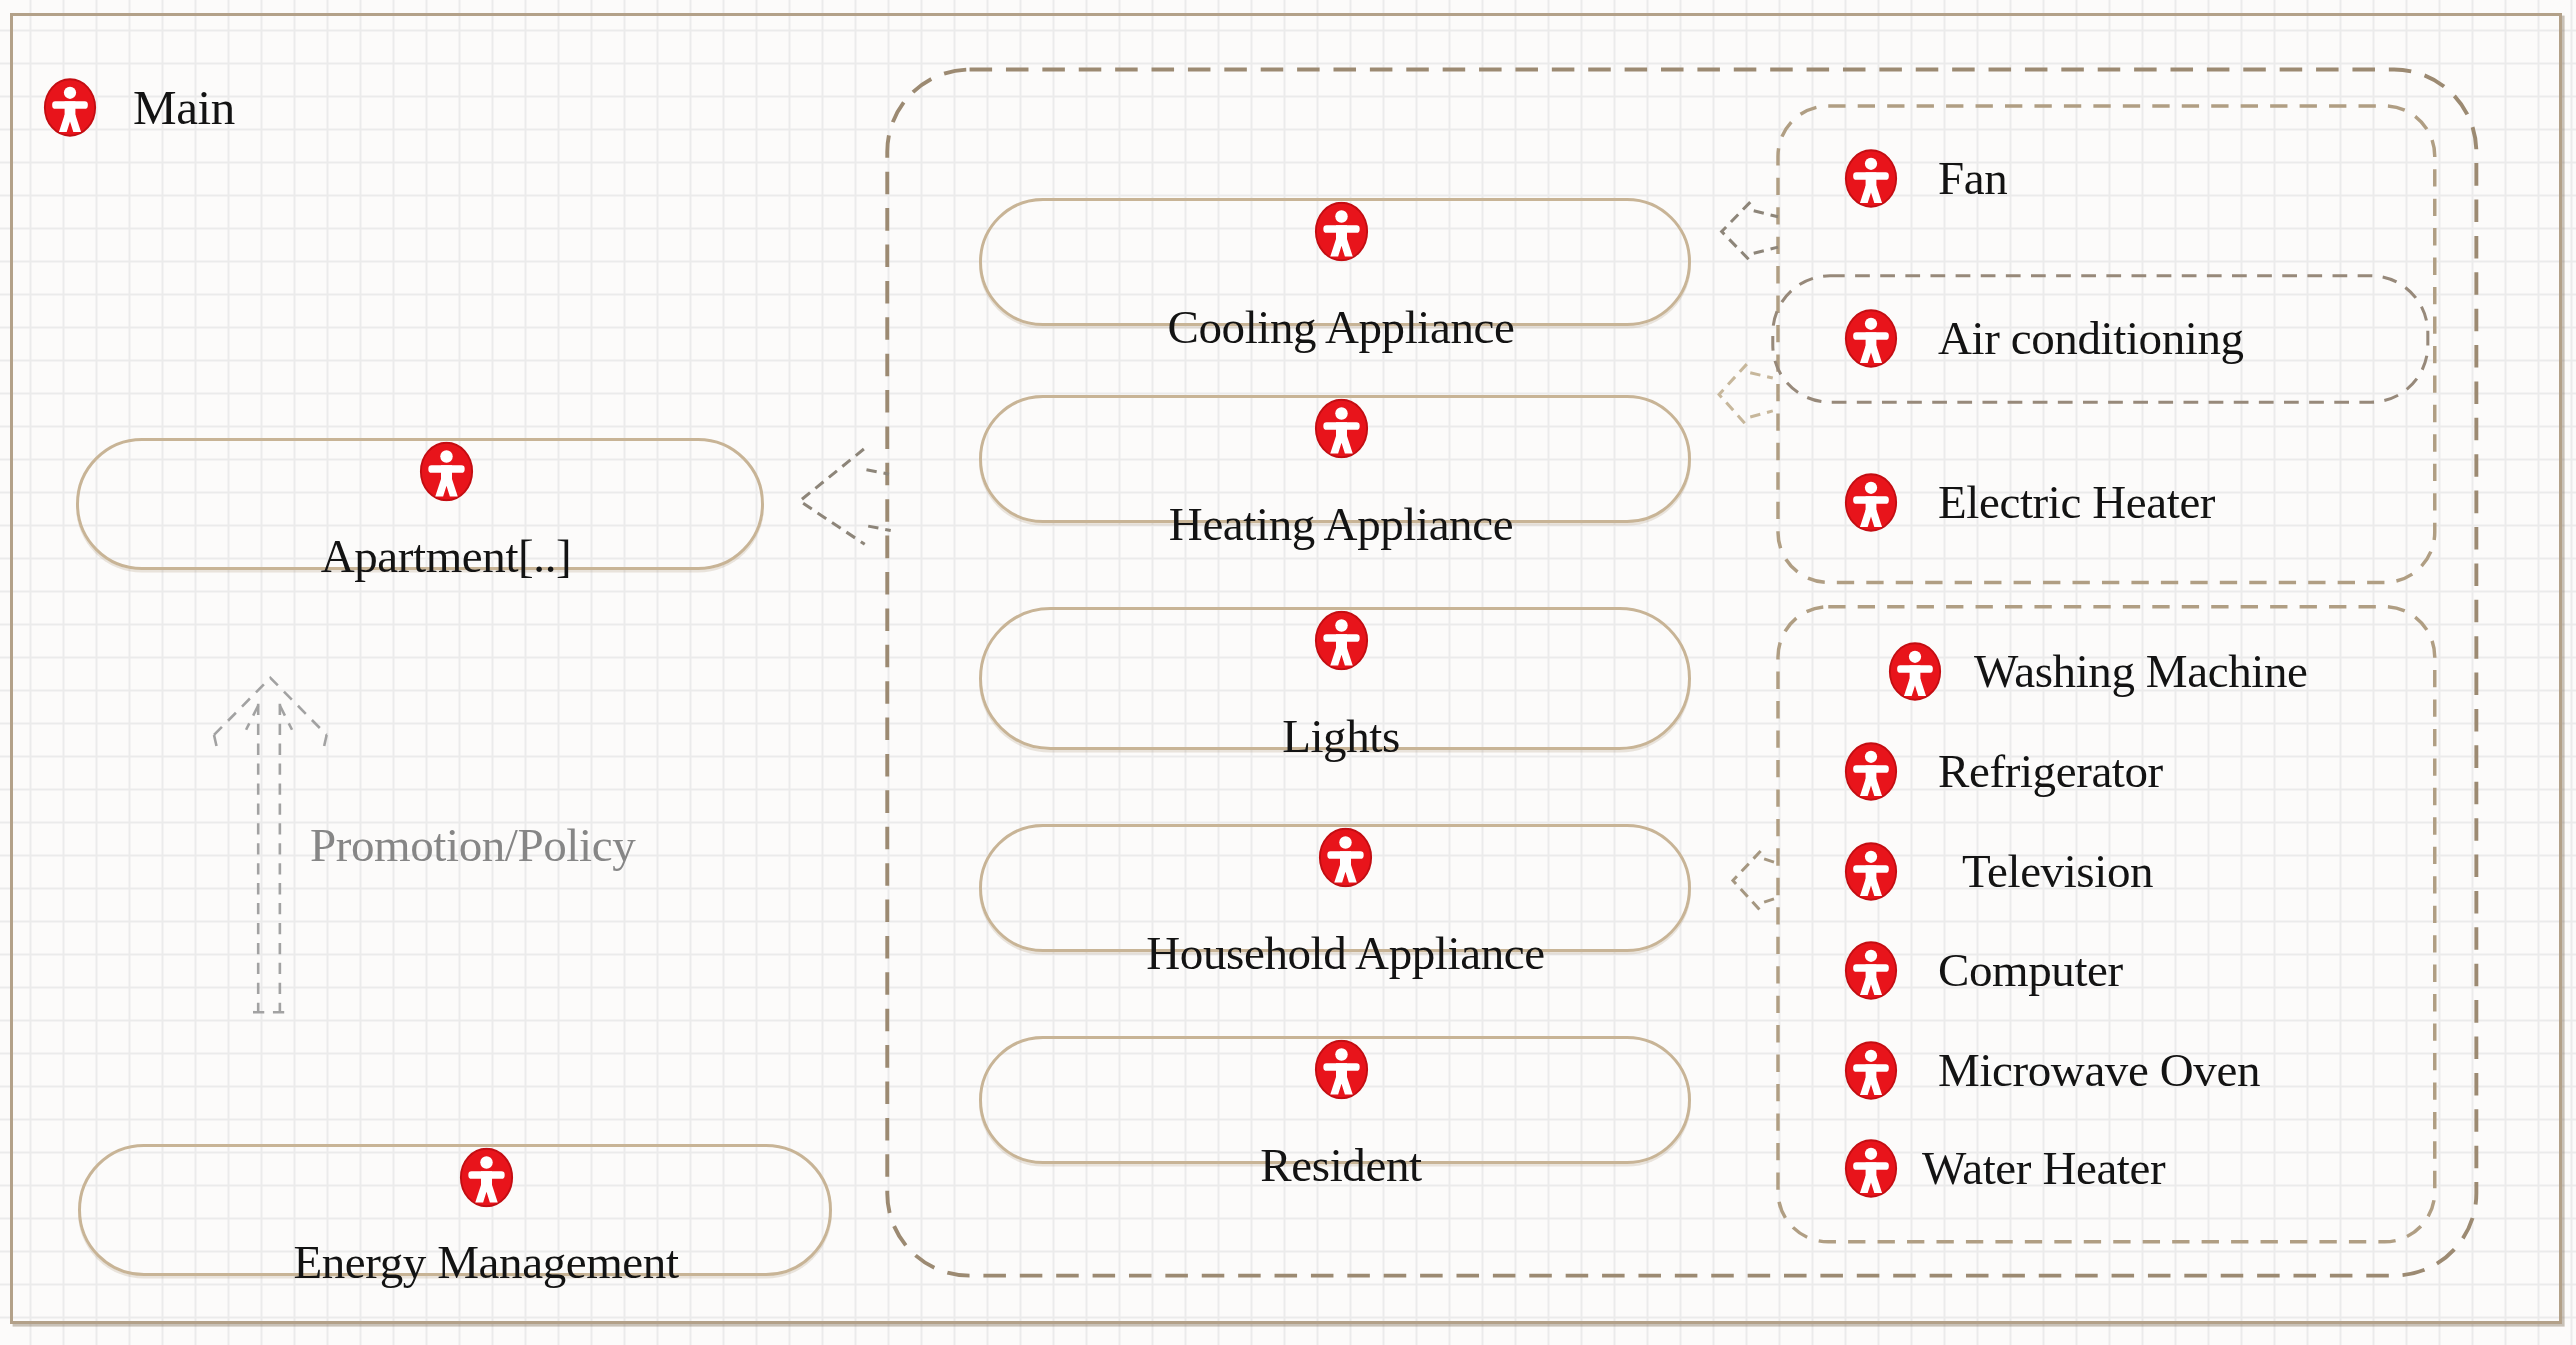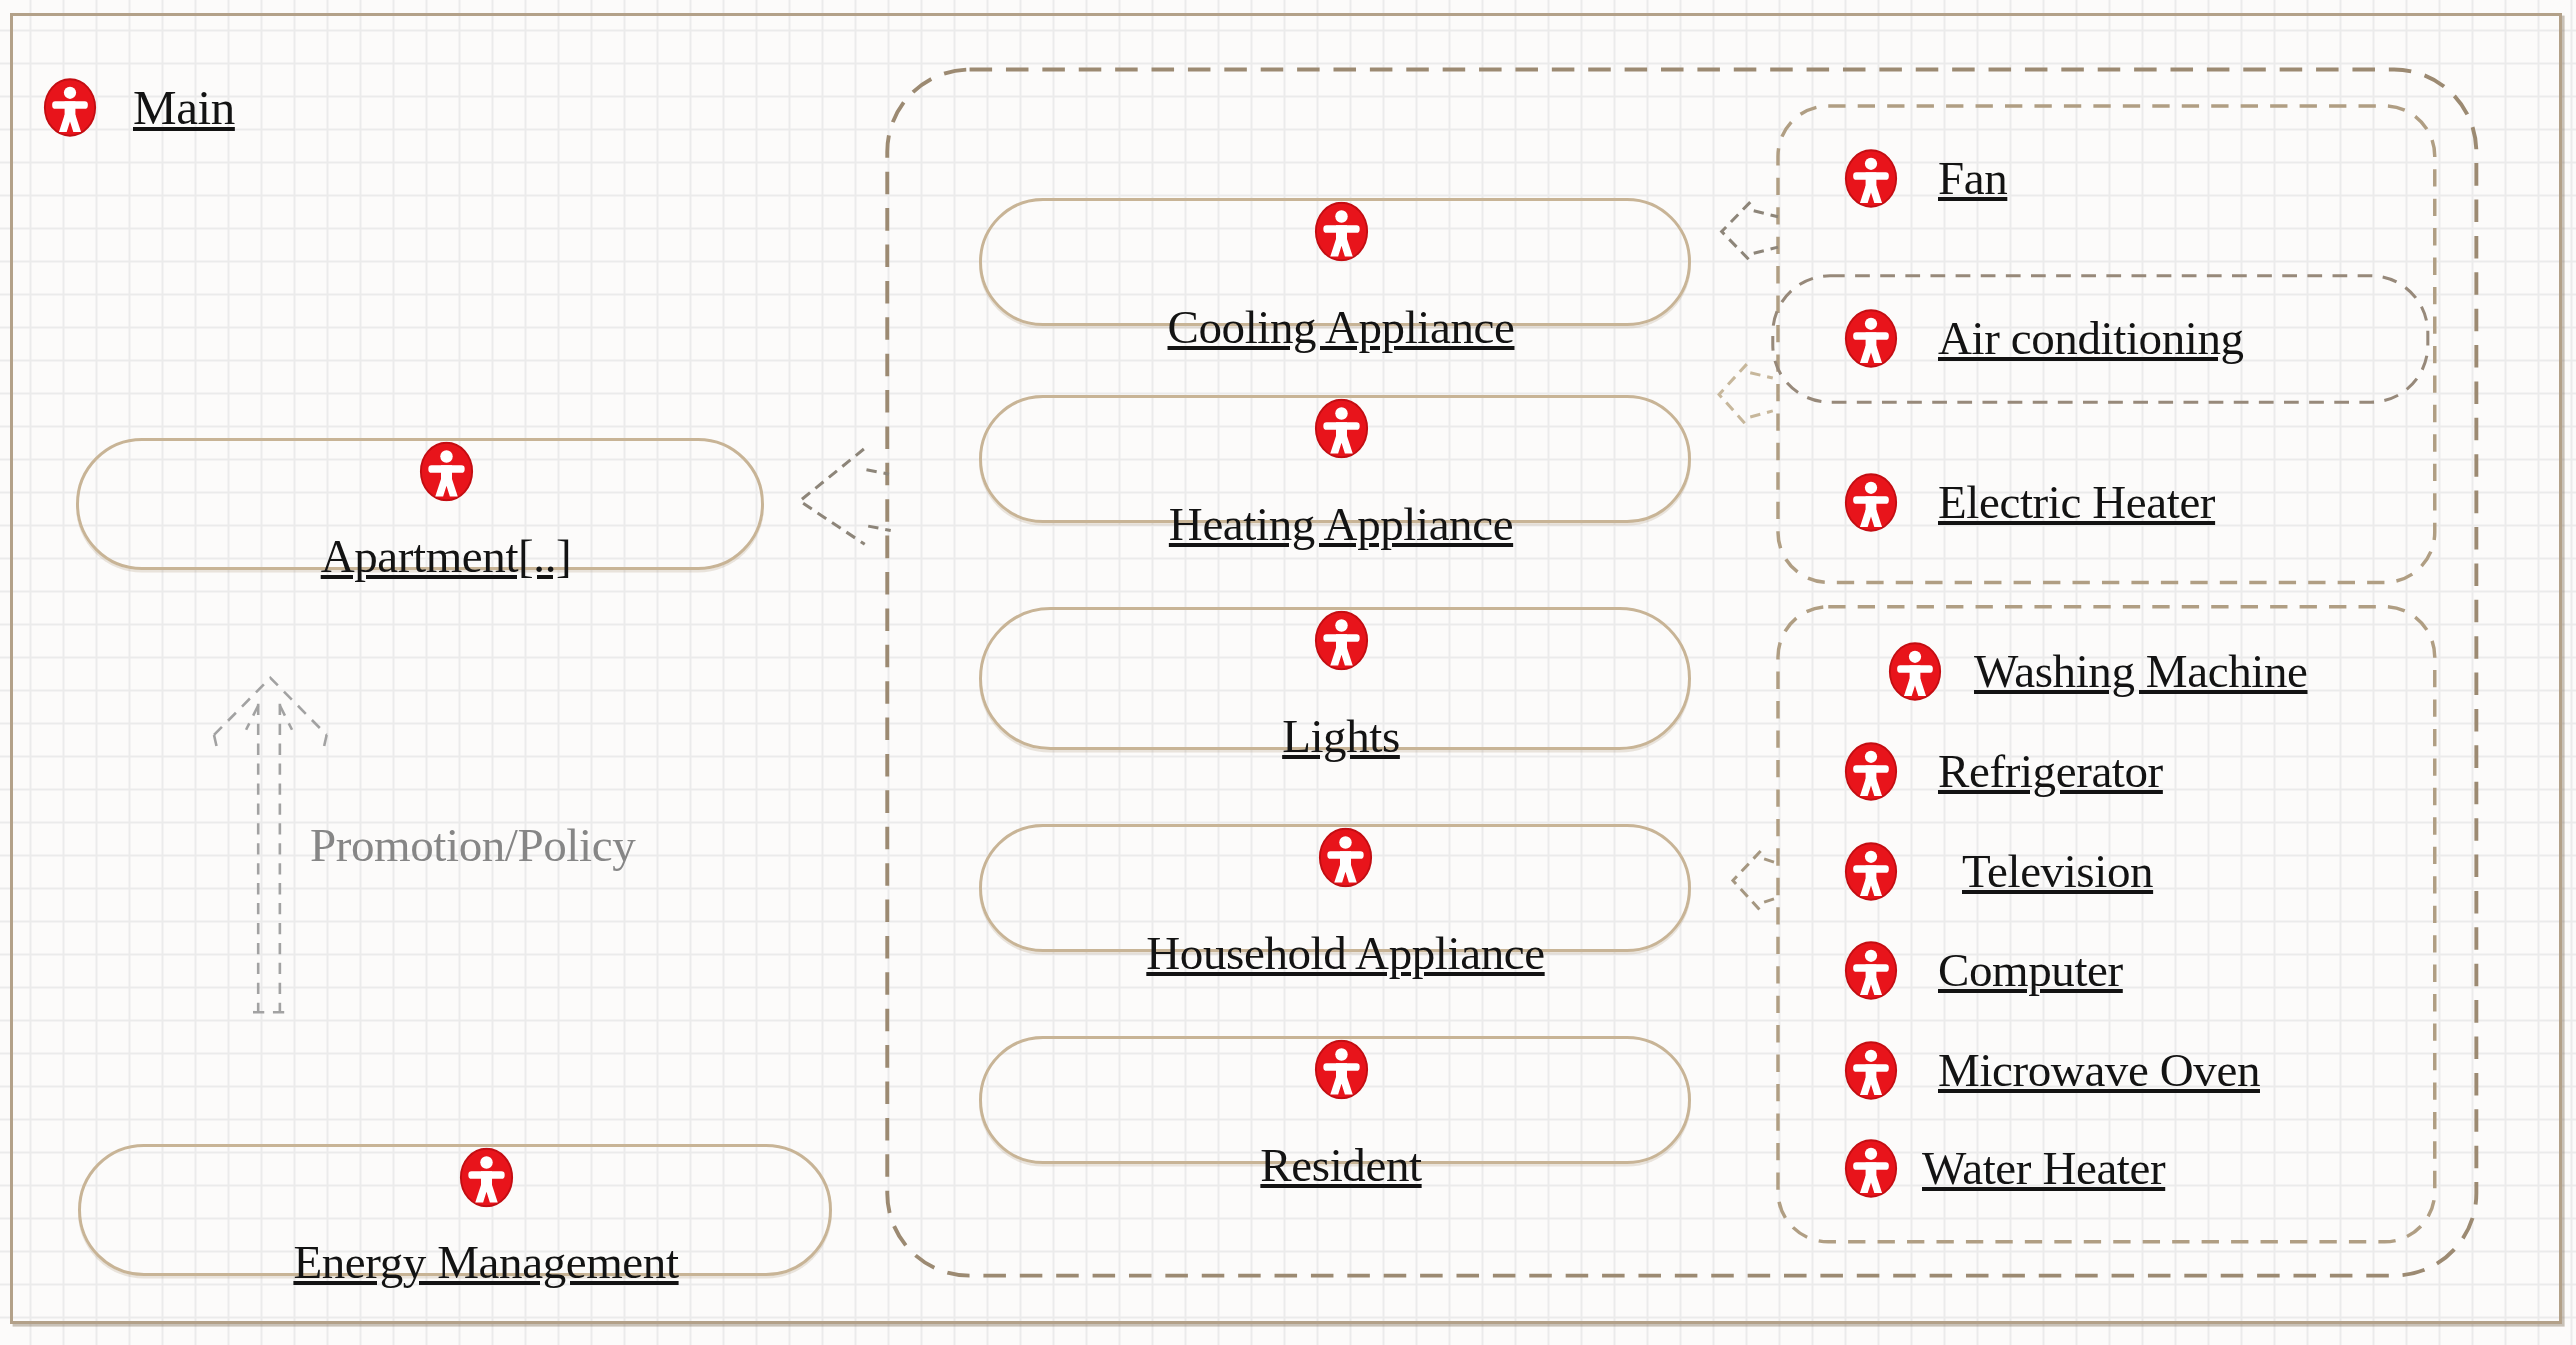--- a/index.html
+++ b/index.html
@@ -47,21 +47,20 @@
   .node{
     position:absolute;display:flex;align-items:center;
   }
   .actor{flex:0 0 auto;}
   .actor-bg{fill:var(--actor-red,#e8141b);stroke:#c30d12;stroke-width:1.5;}
   .actor-fg{fill:#ffffff;}
   .lbl{
     font-size:47px;line-height:1;white-space:nowrap;
     letter-spacing:-0.4px;
     color:#131313;
-    text-decoration:underline;
   }
   .lbl-main{font-size:49px;}
   .note{
     position:absolute;font-size:47px;white-space:nowrap;
     color:#868686;letter-spacing:-0.4px;
   }
 </style>
 </head>
 <body>
 

